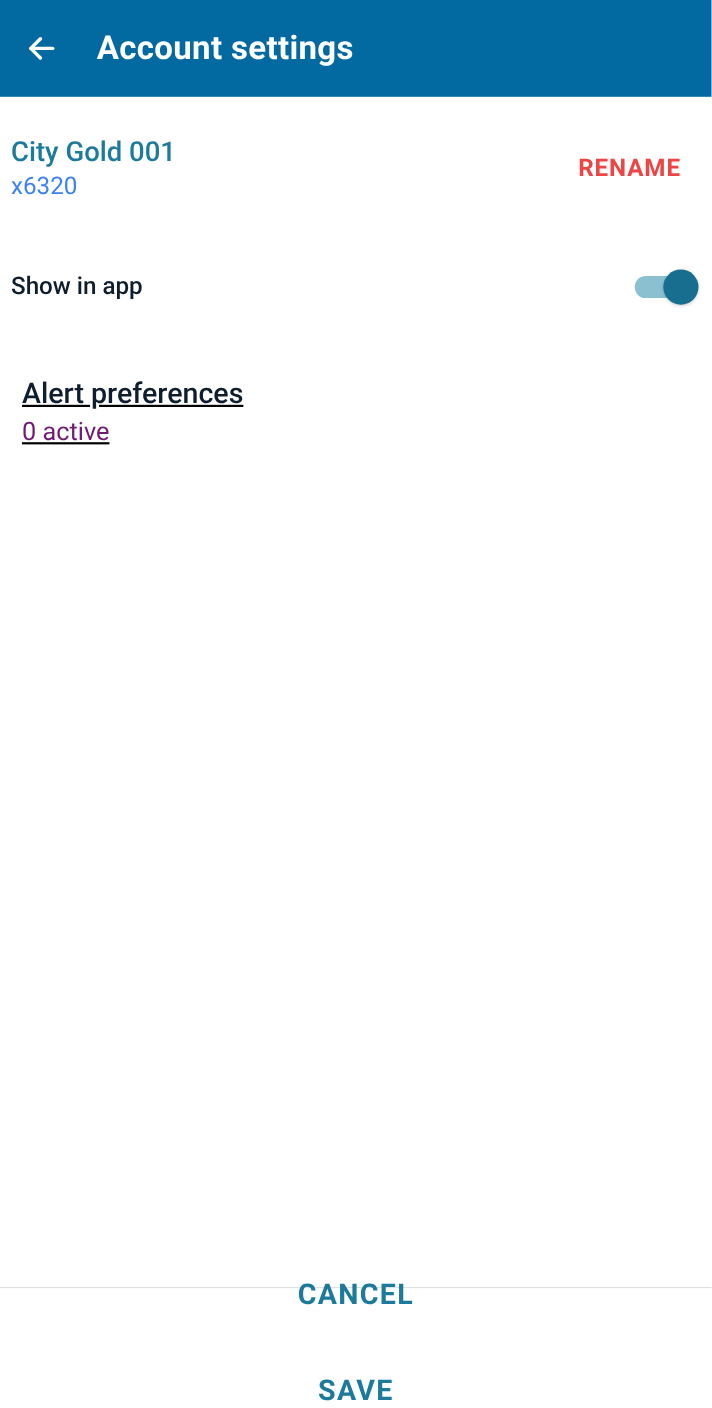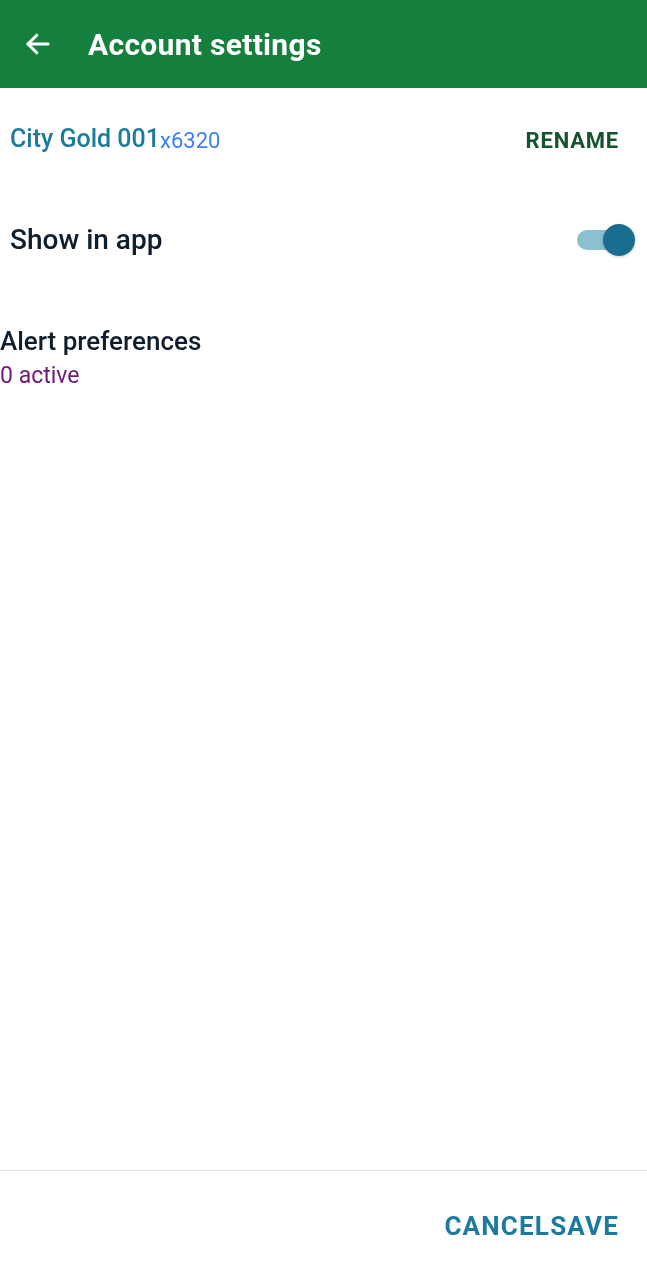--- a/index.html
+++ b/index.html
@@ -10,21 +10,21 @@
     body {
       width: 647px;
       height: 1280px;
       font-family: -apple-system, BlinkMacSystemFont, 'Segoe UI', Roboto, Helvetica, Arial, sans-serif;
       background: #ffffff;
       display: flex;
       flex-direction: column;
       overflow: hidden;
     }
     .header {
-      background: #15803d;
+      background: #0369a1;
       height: 88px;
       display: flex;
       align-items: center;
       padding: 0 16px;
       color: #ffffff;
     }
     .back-btn {
       width: 44px;
       height: 44px;
       display: flex;
@@ -45,51 +45,50 @@
       margin-top: 10px;
     }
     .account-row {
       display: flex;
       justify-content: space-between;
       align-items: center;
       padding: 26px 10px 24px 10px;
     }
     .account-info {
       display: flex;
-      flex-direction: row;
-      align-items: center;
+      flex-direction: column;
     }
     .account-name {
       color: #1c7a9c;
       font-size: 25px;
       font-weight: 500;
       margin-bottom: 4px;
     }
     .account-number {
       color: #3b82f6;
       font-size: 22px;
       font-weight: 400;
     }
     .rename-btn {
-      color: #14532d;
+      color: #ef4444;
       font-size: 22px;
       font-weight: 700;
       letter-spacing: 0.8px;
       cursor: pointer;
       padding-right: 18px;
     }
     .setting-row {
       display: flex;
       justify-content: space-between;
       align-items: center;
       padding: 42px 16px 42px 10px;
     }
     .setting-label {
       color: #0f1e2e;
-      font-size: 28px;
+      font-size: 22px;
       font-weight: 500;
     }
     .toggle {
       position: relative;
       width: 54px;
       height: 20px;
       cursor: pointer;
     }
     .toggle-track {
       position: absolute;
@@ -104,41 +103,44 @@
       position: absolute;
       width: 32px;
       height: 32px;
       background: #176e8e;
       border-radius: 50%;
       top: -6px;
       right: -4px;
       box-shadow: 0 1px 3px rgba(0,0,0,0.2);
     }
     .alert-row {
-      padding: 28px 10px 24px 0;
+      padding: 28px 10px 24px 20px;
       cursor: pointer;
+      text-decoration: underline;
     }
     .alert-title {
       color: #0f1e2e;
       font-size: 26px;
       font-weight: 500;
       margin-bottom: 6px;
     }
     .alert-subtitle {
       color: #701a75;
       font-size: 23px;
       font-weight: 400;
     }
     .footer {
       height: 110px;
       border-top: 1px solid #e0e0e0;
       display: flex;
       justify-content: flex-end;
       align-items: center;
       padding: 0 28px;
+      gap: 58px;
+      flex-direction: column;
     }
     .footer-btn {
       color: #1c7a9c;
       font-size: 26px;
       font-weight: 700;
       letter-spacing: 1.2px;
       cursor: pointer;
     }
   </style>
 </head>

